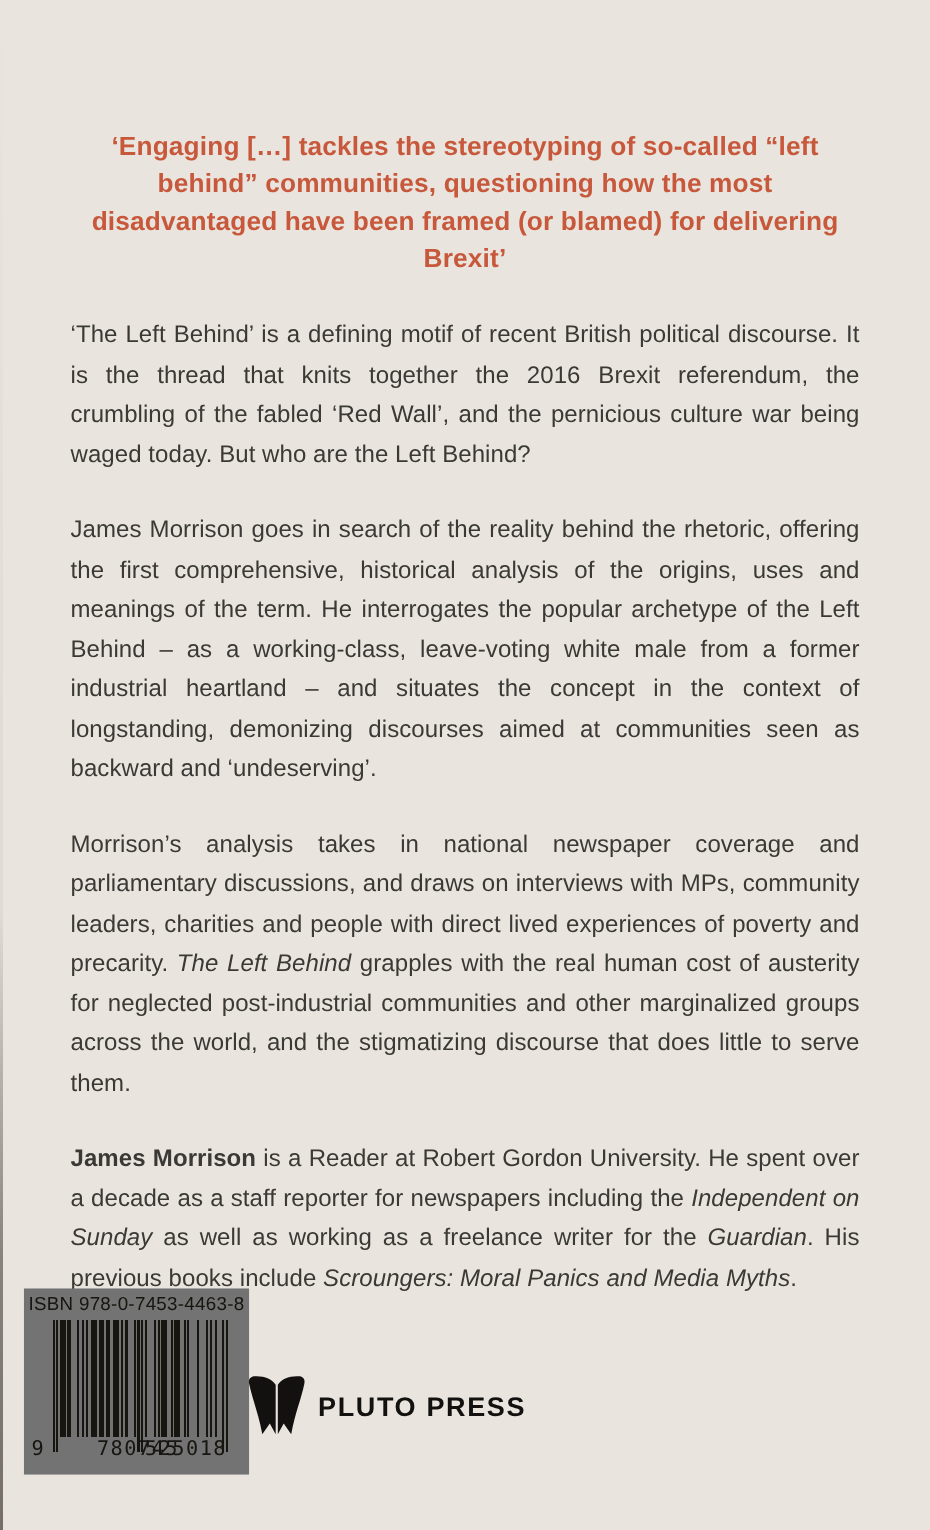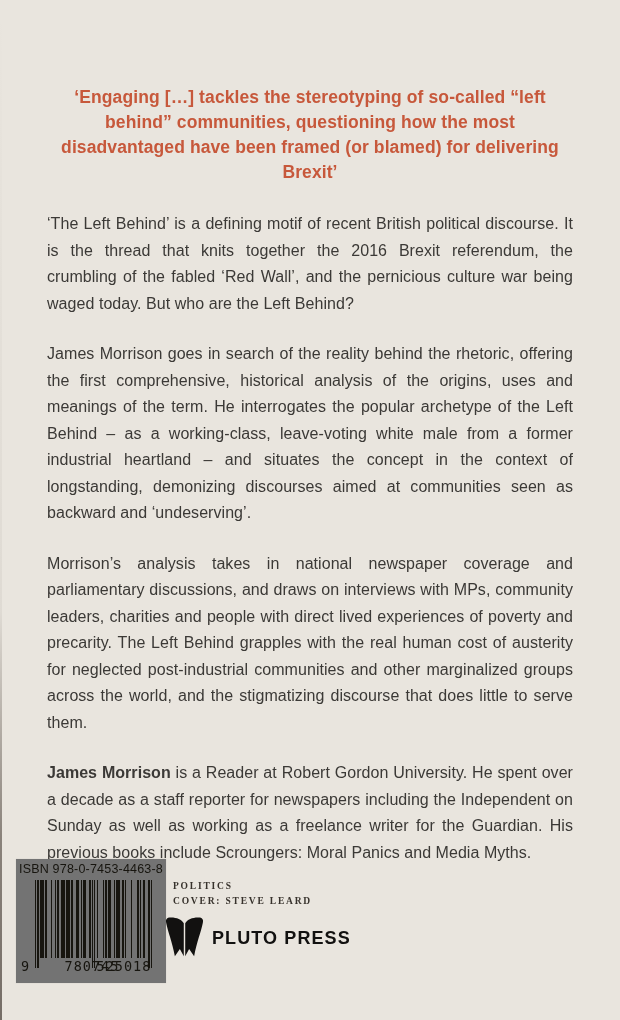--- a/index.html
+++ b/index.html
@@ -23,21 +23,21 @@
   .attribution {
     font-size:18.5px; line-height:25.5px; text-align:center;
     color:#3d3b38; margin-top:2px;
   }
   .para {
     font-size:16px; line-height:26.5px; text-align:justify;
     color:#3b3936; margin-top:24px; letter-spacing:0.05px;
   }
   .para.first { margin-top:26px; }
   .seg-bold { font-weight:bold; }
-  .seg-italic { }
+  .seg-italic { font-style:italic; }
 
   
   .barcode-box {
     position:absolute; left:16px; top:859px; width:150px; height:124px;
     background:#737373; box-shadow:0 0 1px rgba(0,0,0,0.15);
   }
   .isbn-label {
     position:absolute; left:0; right:0; top:3px; text-align:center;
     font-size:12.5px; color:#17150f; letter-spacing:0.2px; white-space:nowrap;
   }
@@ -124,24 +124,20 @@
           <rect x="104.68" y="0" width="1.35" height="78" fill="#17150f"></rect>
           <rect x="108.38" y="0" width="1.35" height="78" fill="#17150f"></rect>
           <rect x="113.31" y="0" width="1.35" height="88" fill="#17150f"></rect>
           <rect x="115.77" y="0" width="1.35" height="88" fill="#17150f"></rect>
         </svg></div>
     <div class="bc-digit bc-d-left">9</div>
     <div class="bc-digit bc-d-mid">780745</div>
     <div class="bc-digit bc-d-right">525018</div>
   </div>
 
-  <div class="credit-block">
-    <div class="credit-line">POLITICS</div>
-    <div class="credit-line">COVER: STEVE LEARD</div>
-  </div>
 
   <div class="logo-row">
     <svg class="pluto-logo" width="41" height="42" viewBox="0 0 46 46" xmlns="http://www.w3.org/2000/svg" aria-hidden="true">
       <g fill="#121110">
         <path d="M 23.8 7.5
                  C 26.5 3 33 0.5 40.5 1.2
                  C 43.5 2.2 44.3 4 43.6 7
                  C 41.5 17.5 36.8 28.5 33.8 44.5
                  L 28.2 36.5
                  L 23.8 44.5 Z"></path>

